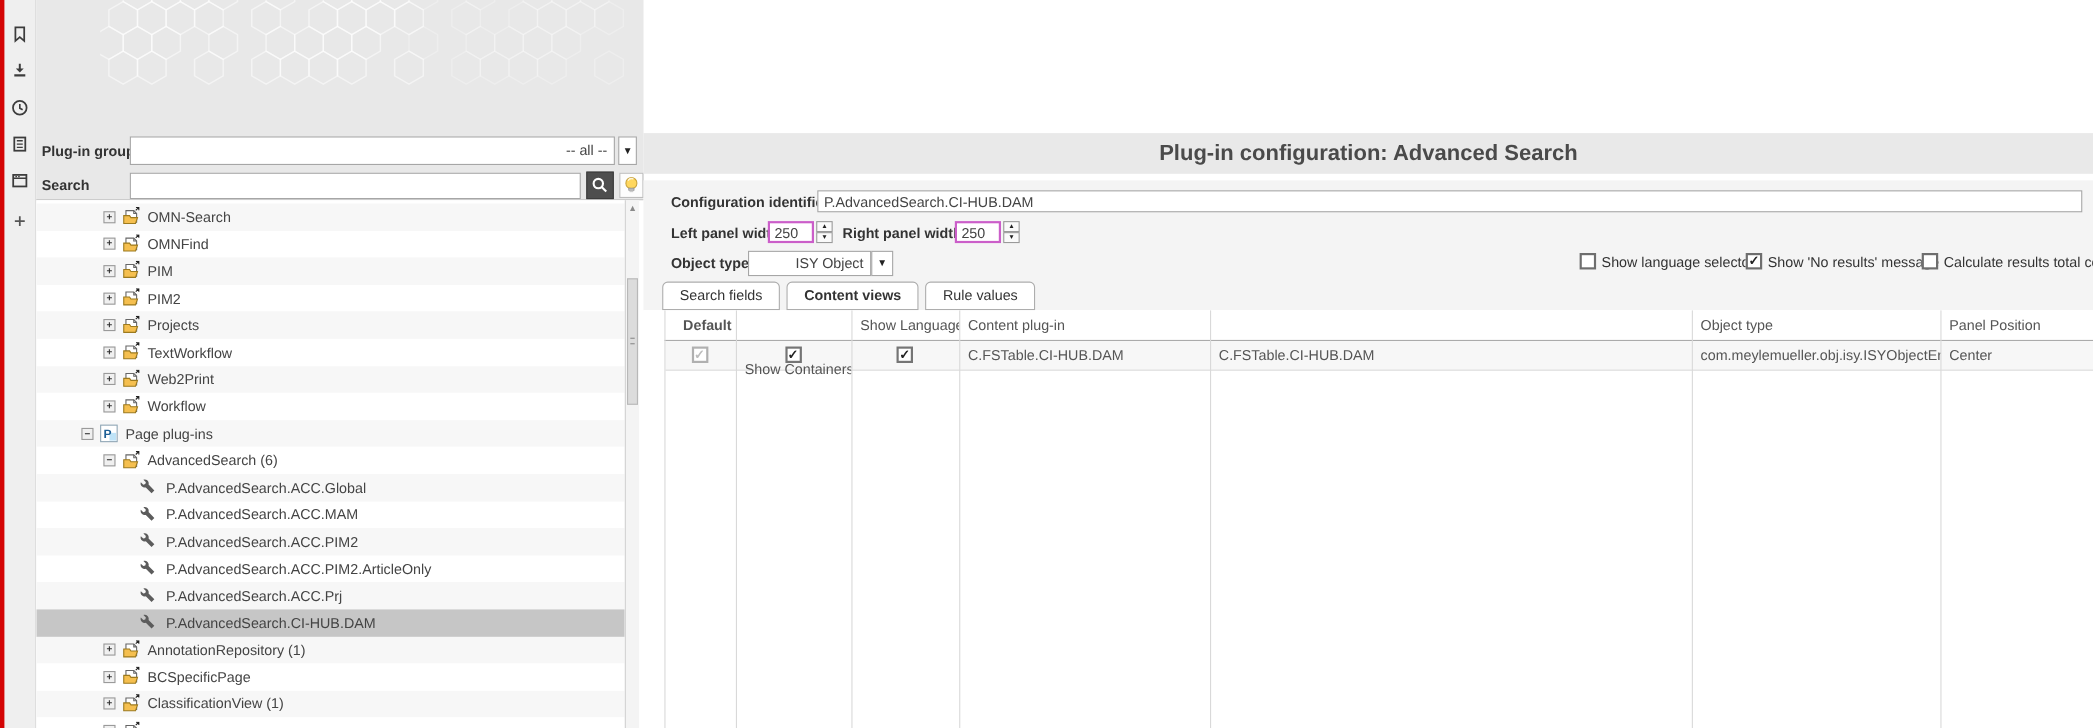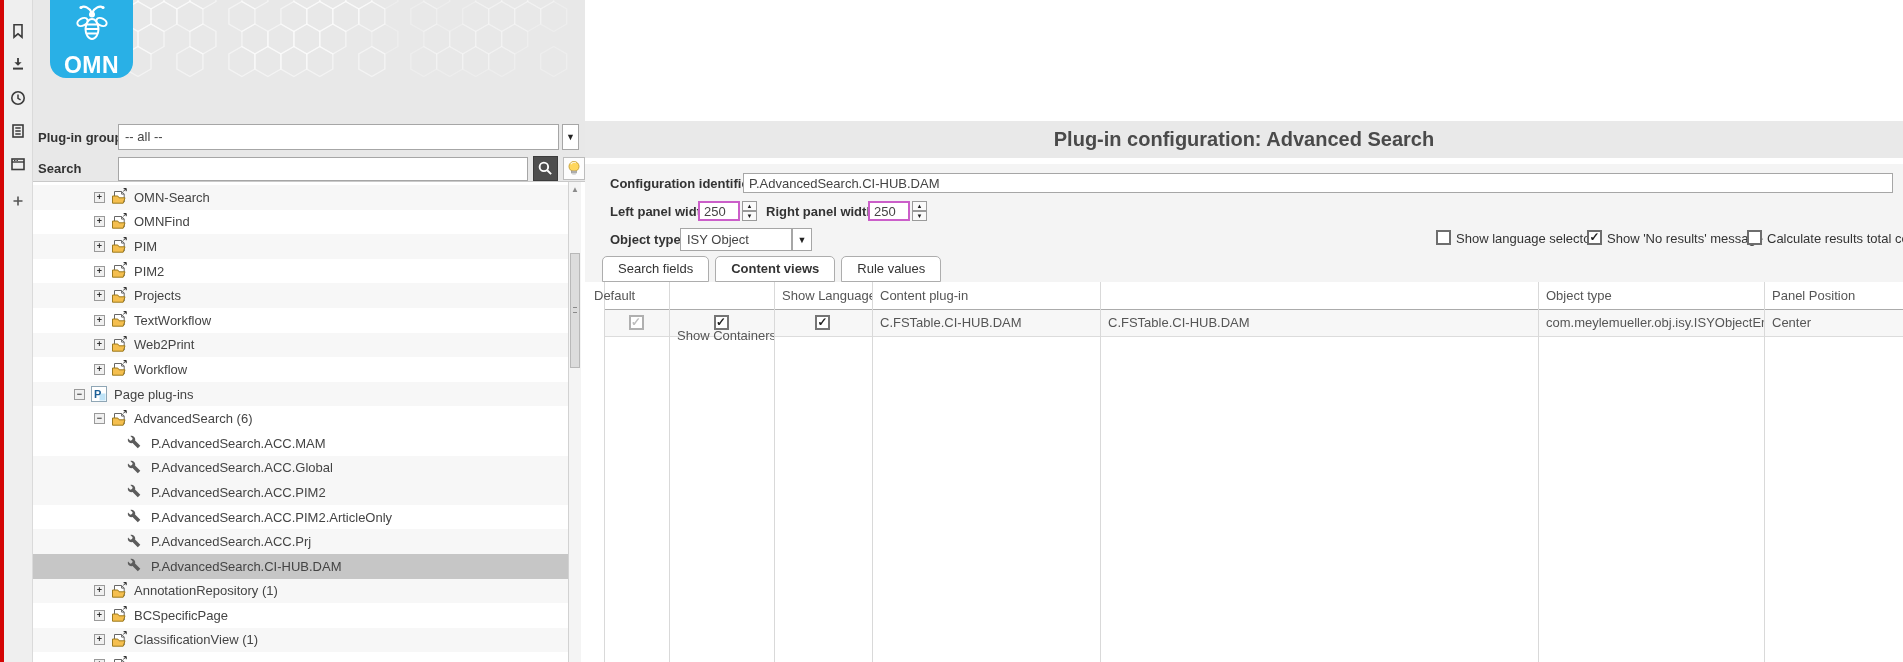--- a/index.html
+++ b/index.html
@@ -12,21 +12,21 @@
   .railicon{position:absolute;left:9px;width:18px;height:18px;cursor:pointer;}
 
   
   #lheader{position:absolute;left:33px;top:0;width:552px;height:182px;background:#e8e8e8;border-bottom:1px solid #c9c9c9;box-sizing:border-box;}
   #hexsvg{position:absolute;left:58px;top:0;width:500px;height:88px;}
   #hexsvg polygon{fill:none;stroke:#fff;stroke-width:1.4;}
   #logo{position:absolute;left:17px;top:0;width:83px;height:78px;background:#29b0e6;border-radius:0 0 16px 16px;text-align:center;}
   #logo .logotext{color:#fff;font-weight:bold;font-size:23px;letter-spacing:.5px;display:block;margin-top:2px;}
   .flabel{position:absolute;font-weight:bold;font-size:13px;color:#333;white-space:nowrap;}
   .combo{position:absolute;background:#fff;border:1px solid #a6a6a6;box-sizing:border-box;font-size:13px;color:#444;
-         padding:4px 6px;overflow:hidden;white-space:nowrap;}
+         padding:4px 6px;overflow:hidden;white-space:nowrap;text-align:right;}
   .combobtn{position:absolute;background:#fff;border:1px solid #a6a6a6;box-sizing:border-box;text-align:center;color:#222;cursor:pointer;}
   .combobtn span{font-size:9px;line-height:24px;}
   .tinput{position:absolute;border:1px solid #a6a6a6;box-sizing:border-box;font-size:13px;color:#444;padding:0 5px;
           font-family:"Liberation Sans",sans-serif;background:#fff;}
   #searchbtn{position:absolute;background:#4e4e4e;border:1px solid #3c3c3c;box-sizing:border-box;cursor:pointer;padding:3px;}
   #bulbbtn{position:absolute;background:#fdfdfd;border:1px solid #bdbdbd;box-sizing:border-box;cursor:pointer;padding:1px;}
 
   
   #tree{position:absolute;left:33px;top:182px;width:535px;height:480px;background:#fff;overflow:hidden;padding-top:3px;box-sizing:border-box;}
   .trow{height:24.6px;display:flex;align-items:center;font-size:13px;color:#444;box-sizing:border-box;cursor:pointer;white-space:nowrap;}
@@ -156,36 +156,20 @@
       <polygon points="189.9,69.0 176.9,76.5 163.9,69.0 163.9,54.0 176.9,46.5 189.9,54.0" opacity="0.5"></polygon>
       <polygon points="215.8,69.0 202.9,76.5 189.9,69.0 189.9,54.0 202.9,46.5 215.8,54.0" opacity="0.5"></polygon>
       <polygon points="241.8,69.0 228.8,76.5 215.8,69.0 215.8,54.0 228.8,46.5 241.8,54.0" opacity="0.5"></polygon>
       <polygon points="293.8,69.0 280.8,76.5 267.8,69.0 267.8,54.0 280.8,46.5 293.8,54.0" opacity="0.5"></polygon>
       <polygon points="345.7,69.0 332.8,76.5 319.8,69.0 319.8,54.0 332.8,46.5 345.7,54.0" opacity="0.25"></polygon>
       <polygon points="371.7,69.0 358.7,76.5 345.7,69.0 345.7,54.0 358.7,46.5 371.7,54.0" opacity="0.25"></polygon>
       <polygon points="397.7,69.0 384.7,76.5 371.7,69.0 371.7,54.0 384.7,46.5 397.7,54.0" opacity="0.25"></polygon>
       <polygon points="423.7,69.0 410.7,76.5 397.7,69.0 397.7,54.0 410.7,46.5 423.7,54.0" opacity="0.25"></polygon>
       <polygon points="475.7,69.0 462.7,76.5 449.7,69.0 449.7,54.0 462.7,46.5 475.7,54.0" opacity="0.25"></polygon>
     </svg>
-  <div id="logo">
-    <svg width="44" height="46" viewBox="0 0 44 46">
-      <g stroke="#fff" fill="none" stroke-width="2">
-        <path d="M22 13 C19 7 14 5.5 11 7.5"></path>
-          <path d="M22 13 C25 7 30 5.5 33 7.5"></path>
-        <ellipse cx="12.5" cy="22" rx="5.5" ry="3.6" transform="rotate(-28 12.5 22)"></ellipse>
-        <ellipse cx="31.5" cy="22" rx="5.5" ry="3.6" transform="rotate(28 31.5 22)"></ellipse>
-        <ellipse cx="22" cy="29" rx="6.5" ry="10"></ellipse>
-        <path d="M16.2 24.5h11.6M15.5 29h13M16.4 33.5h11.2"></path>
-      </g>
-      <circle cx="11" cy="7.5" r="1.6" fill="#fff"></circle>
-        <circle cx="33" cy="7.5" r="1.6" fill="#fff"></circle>
-      <circle cx="22" cy="14.5" r="3" fill="#fff"></circle>
-    </svg>
-    <span class="logotext">OMN</span>
-  </div>
   <span class="flabel" style="left:5px;top:130px">Plug-in group</span>
   <div class="combo" style="left:85px;top:124px;width:441px;height:26px">
     <span>-- all --</span>
   </div>
   <div class="combobtn" style="left:529px;top:124px;width:17px;height:26px"><span>▼</span></div>
   <span class="flabel" style="left:5px;top:161px">Search</span>
   <input class="tinput" style="left: 85px; top: 157px; width: 410px; height: 24px;" value="">
   <div id="searchbtn" style="left:500px;top:156px;width:25px;height:25px">
     <svg viewBox="0 0 16 16" width="17" height="17">
         <circle cx="6.5" cy="6.5" r="4" fill="none" stroke="#fff" stroke-width="1.8"></circle>
@@ -295,31 +279,31 @@
     <div class="trow " style="padding-left: 61px;">
       <span class="exp">−</span>
       <span class="ticon"><svg viewBox="0 0 18 18" width="18" height="18">
           <path d="M4.5 3.5H11.6l2.6 2.6V14H4.5Z" fill="#fff" stroke="#666"></path>
           <path d="M11.6 3.5v2.6h2.6" fill="none" stroke="#666"></path>
           <path d="M2.5 8H7.8l1.2 1.8H15l-1.8 5.4H2.5Z" fill="#f5bf4f" stroke="#9c7a1e"></path>
           <path d="M13.4 3.2 16.2 0.6M16.2 3.2V0.6h-2.6" stroke="#222" fill="none"></path>
         </svg></span>
       <span class="tlabel">AdvancedSearch (6)</span>
     </div>
+    <div class="trow odd" style="padding-left: 94px;">
+      <span class="ticon"><svg viewBox="0 0 16 16" width="15" height="15">
+          <path d="M14.2 12.6 8.6 7 C9 5.7 8.7 4.2 7.6 3.1 6.5 2 4.9 1.7 3.6 2.2 L6 4.6 5.4 6.5 3.5 7.1 1.1 4.7 C0.6 6 0.9 7.6 2 8.7 3.1 9.8 4.6 10.1 5.9 9.7 L11.5 15.3 Z" fill="#5c5c5c"></path>
+        </svg></span>
+      <span class="tlabel">P.AdvancedSearch.ACC.Global</span>
+    </div>
     <div class="trow " style="padding-left: 94px;">
       <span class="ticon"><svg viewBox="0 0 16 16" width="15" height="15">
           <path d="M14.2 12.6 8.6 7 C9 5.7 8.7 4.2 7.6 3.1 6.5 2 4.9 1.7 3.6 2.2 L6 4.6 5.4 6.5 3.5 7.1 1.1 4.7 C0.6 6 0.9 7.6 2 8.7 3.1 9.8 4.6 10.1 5.9 9.7 L11.5 15.3 Z" fill="#5c5c5c"></path>
         </svg></span>
       <span class="tlabel">P.AdvancedSearch.ACC.MAM</span>
-    </div>
-    <div class="trow odd" style="padding-left: 94px;">
-      <span class="ticon"><svg viewBox="0 0 16 16" width="15" height="15">
-          <path d="M14.2 12.6 8.6 7 C9 5.7 8.7 4.2 7.6 3.1 6.5 2 4.9 1.7 3.6 2.2 L6 4.6 5.4 6.5 3.5 7.1 1.1 4.7 C0.6 6 0.9 7.6 2 8.7 3.1 9.8 4.6 10.1 5.9 9.7 L11.5 15.3 Z" fill="#5c5c5c"></path>
-        </svg></span>
-      <span class="tlabel">P.AdvancedSearch.ACC.Global</span>
     </div>
     <div class="trow odd" style="padding-left: 94px;">
       <span class="ticon"><svg viewBox="0 0 16 16" width="15" height="15">
           <path d="M14.2 12.6 8.6 7 C9 5.7 8.7 4.2 7.6 3.1 6.5 2 4.9 1.7 3.6 2.2 L6 4.6 5.4 6.5 3.5 7.1 1.1 4.7 C0.6 6 0.9 7.6 2 8.7 3.1 9.8 4.6 10.1 5.9 9.7 L11.5 15.3 Z" fill="#5c5c5c"></path>
         </svg></span>
       <span class="tlabel">P.AdvancedSearch.ACC.PIM2</span>
     </div>
     <div class="trow " style="padding-left: 94px;">
       <span class="ticon"><svg viewBox="0 0 16 16" width="15" height="15">
           <path d="M14.2 12.6 8.6 7 C9 5.7 8.7 4.2 7.6 3.1 6.5 2 4.9 1.7 3.6 2.2 L6 4.6 5.4 6.5 3.5 7.1 1.1 4.7 C0.6 6 0.9 7.6 2 8.7 3.1 9.8 4.6 10.1 5.9 9.7 L11.5 15.3 Z" fill="#5c5c5c"></path>
@@ -426,21 +410,21 @@
 <div id="tabs">
     <div class="tab">Search fields</div>
     <div class="tab active">Content views</div>
     <div class="tab">Rule values</div>
   </div>
 
 <div id="rtable">
   <div id="hborder"></div>
   <div id="drowbg"></div>
 <div class="vline" style="left: 19px;"></div>
-    <div class="hcell" style="left: 1px; width: 65px;">Default</div>
+    <div class="hcell" style="left: 28px; width: 65px; font-weight: bold;">Default</div>
     <div class="vline" style="left: 84px;"></div>
     <div class="hcell" style="left: 84px; width: 105px; margin-top: 40px;">Show Containers</div>
     <div class="vline" style="left: 189px;"></div>
     <div class="hcell" style="left: 189px; width: 98px;">Show Language Ba</div>
     <div class="vline" style="left: 287px;"></div>
     <div class="hcell" style="left: 287px; width: 228px;">Content plug-in</div>
     <div class="vline" style="left: 515px;"></div>
     <div class="vline" style="left: 953px;"></div>
     <div class="hcell" style="left: 953px; width: 226px;">Object type</div>
     <div class="vline" style="left: 1179px;"></div>

